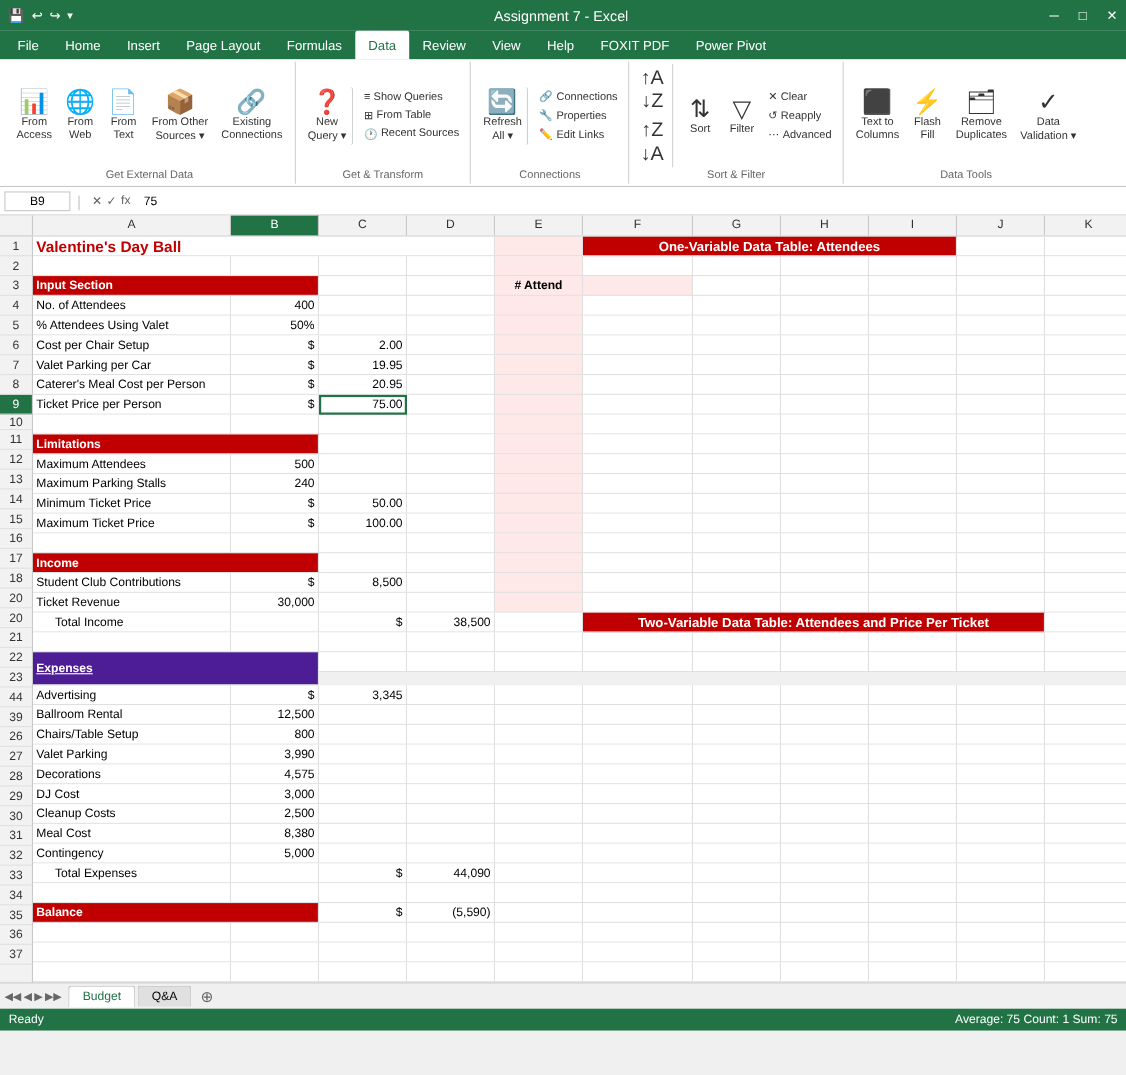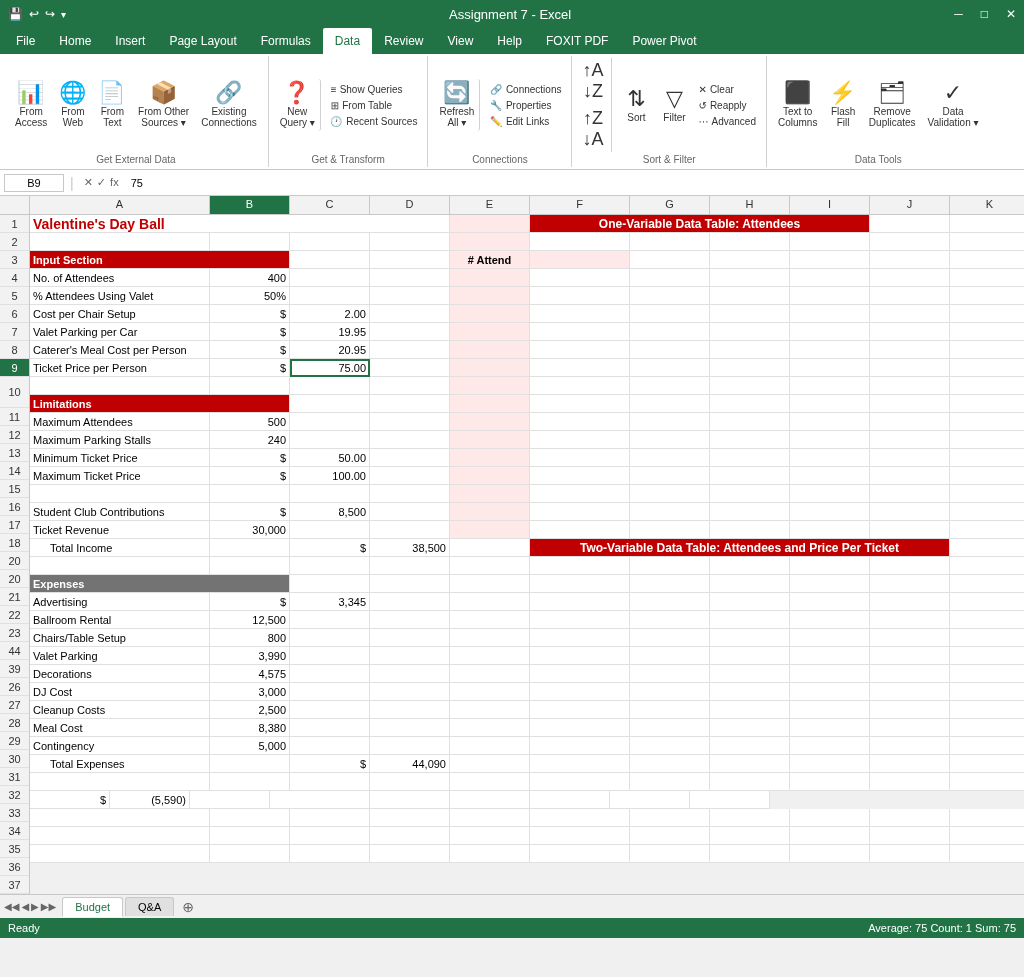--- a/index.html
+++ b/index.html
@@ -329,21 +329,21 @@
     <div class="row-numbers" id="row-numbers">
         <div class="row-number" style="height: 18px;">1</div>
         <div class="row-number" style="height: 18px;">2</div>
         <div class="row-number" style="height: 18px;">3</div>
         <div class="row-number" style="height: 18px;">4</div>
         <div class="row-number" style="height: 18px;">5</div>
         <div class="row-number" style="height: 18px;">6</div>
         <div class="row-number" style="height: 18px;">7</div>
         <div class="row-number" style="height: 18px;">8</div>
         <div class="row-number active" style="height: 18px;">9</div>
-        <div class="row-number" style="height: 31px;">10</div>
+        <div class="row-number" style="height: 14px;">10</div>
         <div class="row-number" style="height: 18px;">11</div>
         <div class="row-number" style="height: 18px;">12</div>
         <div class="row-number" style="height: 18px;">13</div>
         <div class="row-number" style="height: 18px;">14</div>
         <div class="row-number" style="height: 18px;">15</div>
         <div class="row-number" style="height: 18px;">16</div>
         <div class="row-number" style="height: 18px;">17</div>
         <div class="row-number" style="height: 18px;">18</div>
         <div class="row-number" style="height: 18px;">20</div>
         <div class="row-number" style="height: 18px;">20</div>
@@ -560,20 +560,32 @@
           <div class="cell" style="width: 80px; min-width: 80px; height: 18px; min-height: 18px;"></div>
           <div class="cell" style="width: 80px; min-width: 80px; height: 18px; min-height: 18px; background: rgb(255, 232, 232);"></div>
           <div class="cell" style="width: 100px; min-width: 100px; height: 18px; min-height: 18px;"></div>
           <div class="cell" style="width: 80px; min-width: 80px; height: 18px; min-height: 18px;"></div>
           <div class="cell" style="width: 80px; min-width: 80px; height: 18px; min-height: 18px;"></div>
           <div class="cell" style="width: 80px; min-width: 80px; height: 18px; min-height: 18px;"></div>
           <div class="cell" style="width: 80px; min-width: 80px; height: 18px; min-height: 18px;"></div>
           <div class="cell" style="width: 80px; min-width: 80px; height: 18px; min-height: 18px;"></div>
         </div>
         <div class="grid-row">
+          <div class="cell" style="width: 260px; min-width: 260px; height: 18px; min-height: 18px; background: rgb(192, 0, 0); color: white; font-weight: bold;">Income</div>
+          <div class="cell" style="width: 80px; min-width: 80px; height: 18px; min-height: 18px;"></div>
+          <div class="cell" style="width: 80px; min-width: 80px; height: 18px; min-height: 18px;"></div>
+          <div class="cell" style="width: 80px; min-width: 80px; height: 18px; min-height: 18px; background: rgb(255, 232, 232);"></div>
+          <div class="cell" style="width: 100px; min-width: 100px; height: 18px; min-height: 18px;"></div>
+          <div class="cell" style="width: 80px; min-width: 80px; height: 18px; min-height: 18px;"></div>
+          <div class="cell" style="width: 80px; min-width: 80px; height: 18px; min-height: 18px;"></div>
+          <div class="cell" style="width: 80px; min-width: 80px; height: 18px; min-height: 18px;"></div>
+          <div class="cell" style="width: 80px; min-width: 80px; height: 18px; min-height: 18px;"></div>
+          <div class="cell" style="width: 80px; min-width: 80px; height: 18px; min-height: 18px;"></div>
+        </div>
+        <div class="grid-row">
           <div class="cell" style="width: 180px; min-width: 180px; height: 18px; min-height: 18px;">Student Club Contributions</div>
           <div class="cell" style="width: 80px; min-width: 80px; height: 18px; min-height: 18px; justify-content: flex-end; text-align: right;">$</div>
           <div class="cell" style="width: 80px; min-width: 80px; height: 18px; min-height: 18px; justify-content: flex-end; text-align: right;">8,500</div>
           <div class="cell" style="width: 80px; min-width: 80px; height: 18px; min-height: 18px;"></div>
           <div class="cell" style="width: 80px; min-width: 80px; height: 18px; min-height: 18px; background: rgb(255, 232, 232);"></div>
           <div class="cell" style="width: 100px; min-width: 100px; height: 18px; min-height: 18px;"></div>
           <div class="cell" style="width: 80px; min-width: 80px; height: 18px; min-height: 18px;"></div>
           <div class="cell" style="width: 80px; min-width: 80px; height: 18px; min-height: 18px;"></div>
           <div class="cell" style="width: 80px; min-width: 80px; height: 18px; min-height: 18px;"></div>
           <div class="cell" style="width: 80px; min-width: 80px; height: 18px; min-height: 18px;"></div>
@@ -608,21 +620,21 @@
           <div class="cell" style="width: 80px; min-width: 80px; height: 18px; min-height: 18px;"></div>
           <div class="cell" style="width: 80px; min-width: 80px; height: 18px; min-height: 18px;"></div>
           <div class="cell" style="width: 100px; min-width: 100px; height: 18px; min-height: 18px;"></div>
           <div class="cell" style="width: 80px; min-width: 80px; height: 18px; min-height: 18px;"></div>
           <div class="cell" style="width: 80px; min-width: 80px; height: 18px; min-height: 18px;"></div>
           <div class="cell" style="width: 80px; min-width: 80px; height: 18px; min-height: 18px;"></div>
           <div class="cell" style="width: 80px; min-width: 80px; height: 18px; min-height: 18px;"></div>
           <div class="cell" style="width: 80px; min-width: 80px; height: 18px; min-height: 18px;"></div>
         </div>
         <div class="grid-row">
-          <div class="cell" style="width: 260px; min-width: 260px; height: 18px; min-height: 18px; background: #737373; color: white; font-weight: bold;">Expenses</div>
+          <div class="cell" style="width: 260px; min-width: 260px; height: 30px; min-height: 18px; background: #4c1d95; color: white; font-weight: bold; text-decoration: underline;">Expenses</div>
           <div class="cell" style="width: 80px; min-width: 80px; height: 18px; min-height: 18px;"></div>
           <div class="cell" style="width: 80px; min-width: 80px; height: 18px; min-height: 18px;"></div>
           <div class="cell" style="width: 80px; min-width: 80px; height: 18px; min-height: 18px;"></div>
           <div class="cell" style="width: 100px; min-width: 100px; height: 18px; min-height: 18px;"></div>
           <div class="cell" style="width: 80px; min-width: 80px; height: 18px; min-height: 18px;"></div>
           <div class="cell" style="width: 80px; min-width: 80px; height: 18px; min-height: 18px;"></div>
           <div class="cell" style="width: 80px; min-width: 80px; height: 18px; min-height: 18px;"></div>
           <div class="cell" style="width: 80px; min-width: 80px; height: 18px; min-height: 18px;"></div>
           <div class="cell" style="width: 80px; min-width: 80px; height: 18px; min-height: 18px;"></div>
         </div>
@@ -763,20 +775,21 @@
           <div class="cell" style="width: 80px; min-width: 80px; height: 18px; min-height: 18px;"></div>
           <div class="cell" style="width: 80px; min-width: 80px; height: 18px; min-height: 18px;"></div>
           <div class="cell" style="width: 100px; min-width: 100px; height: 18px; min-height: 18px;"></div>
           <div class="cell" style="width: 80px; min-width: 80px; height: 18px; min-height: 18px;"></div>
           <div class="cell" style="width: 80px; min-width: 80px; height: 18px; min-height: 18px;"></div>
           <div class="cell" style="width: 80px; min-width: 80px; height: 18px; min-height: 18px;"></div>
           <div class="cell" style="width: 80px; min-width: 80px; height: 18px; min-height: 18px;"></div>
           <div class="cell" style="width: 80px; min-width: 80px; height: 18px; min-height: 18px;"></div>
         </div>
         <div class="grid-row">
+          <div class="cell" style="width: 260px; min-width: 260px; height: 18px; min-height: 18px; background: rgb(192, 0, 0); color: white; font-weight: bold;">Balance</div>
           <div class="cell" style="width: 80px; min-width: 80px; height: 18px; min-height: 18px; justify-content: flex-end; text-align: right;">$</div>
           <div class="cell" style="width: 80px; min-width: 80px; height: 18px; min-height: 18px; justify-content: flex-end; text-align: right;">(5,590)</div>
           <div class="cell" style="width: 80px; min-width: 80px; height: 18px; min-height: 18px;"></div>
           <div class="cell" style="width: 100px; min-width: 100px; height: 18px; min-height: 18px;"></div>
           <div class="cell" style="width: 80px; min-width: 80px; height: 18px; min-height: 18px;"></div>
           <div class="cell" style="width: 80px; min-width: 80px; height: 18px; min-height: 18px;"></div>
           <div class="cell" style="width: 80px; min-width: 80px; height: 18px; min-height: 18px;"></div>
           <div class="cell" style="width: 80px; min-width: 80px; height: 18px; min-height: 18px;"></div>
           <div class="cell" style="width: 80px; min-width: 80px; height: 18px; min-height: 18px;"></div>
         </div>

